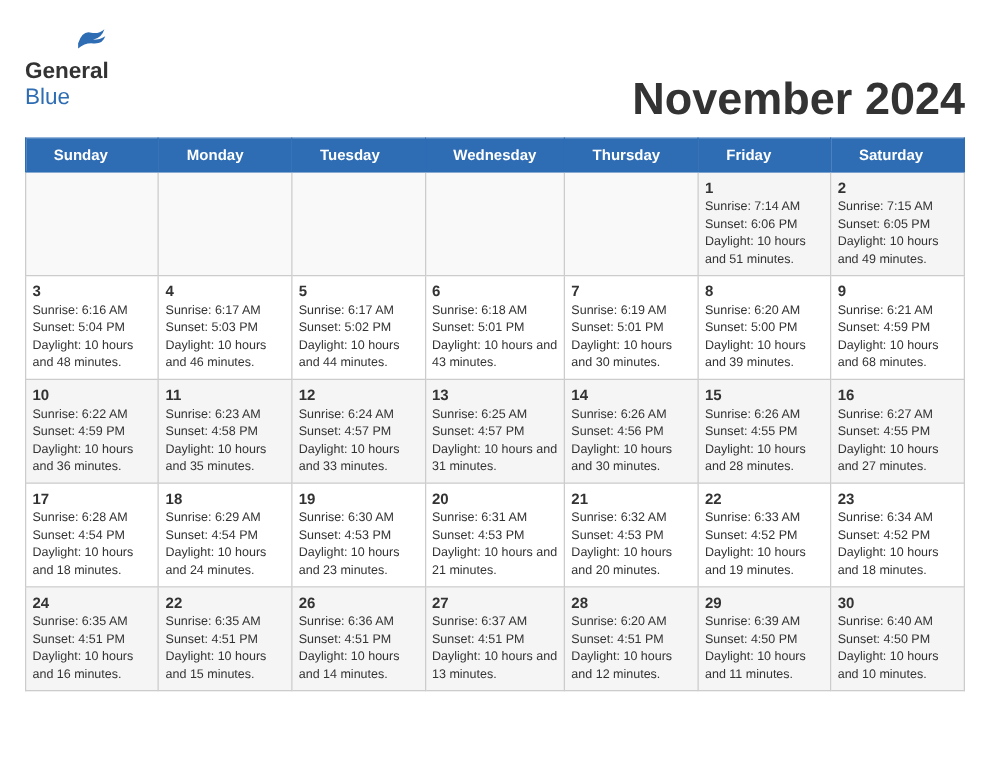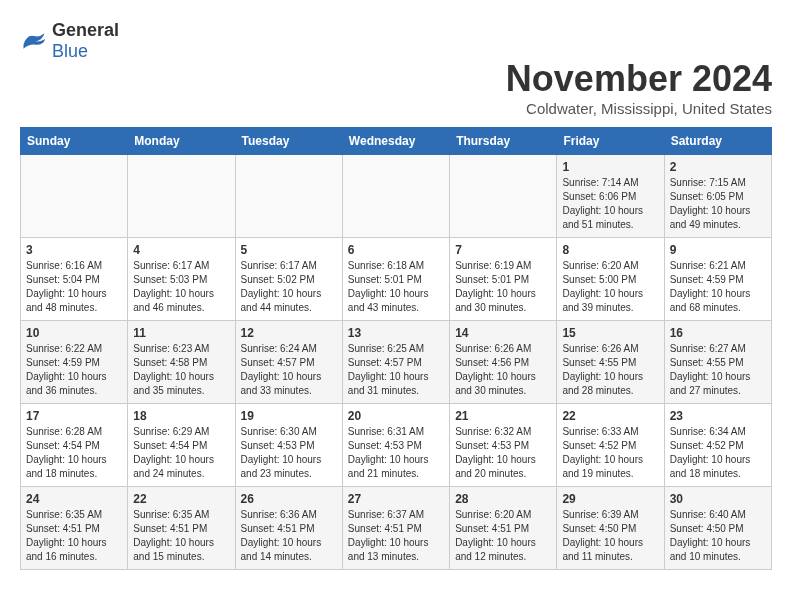--- a/index.html
+++ b/index.html
@@ -11,22 +11,23 @@
       padding: 20px;
     }
     .header-section {
       display: flex;
       justify-content: space-between;
       align-items: flex-start;
       margin-bottom: 10px;
     }
     .logo {
       display: flex;
-      align-items: center;
+      align-items: flex-end;
       gap: 4px;
+      flex-direction: column;
     }
     .logo-bird {
       width: 28px;
       height: 22px;
     }
     .title-section {
       text-align: right;
     }
     .month-year-title {
       font-size: 36px;
@@ -40,21 +41,21 @@
     }
     table {
       width: 100%;
       border-collapse: collapse;
       font-size: 11px;
     }
     thead tr th {
       background: #2e6db4;
       color: #fff;
       text-align: left;
-      padding: 6px 6px;
+      padding: 6px 22px;
       font-size: 12px;
       font-weight: bold;
       border: 1px solid #2e6db4;
     }
     tbody tr {
       vertical-align: top;
     }
     tbody tr:nth-child(odd) {
       background: #f5f5f5;
     }
@@ -93,21 +94,20 @@
     <svg class="logo-bird" viewBox="0 0 40 30" xmlns="http://www.w3.org/2000/svg">
       <path d="M5,20 Q10,5 20,8 Q28,10 35,4 Q32,14 22,16 Q30,16 36,12 Q33,22 20,20 Q12,20 5,26 Z" fill="#2e6db4"></path>
     </svg>
     <div>
       <span style="font-size:18px;font-weight:bold;color:#333;">General</span><br>
       <span style="font-size:18px;font-weight:normal;color:#2e6db4;">Blue</span>
     </div>
   </div>
   <div class="title-section">
     <div class="month-year-title">November 2024</div>
-    <div class="location-subtitle">Coldwater, Mississippi, United States</div>
   </div>
 </div>
 
 <table>
   <thead>
     <tr>
     <th>Sunday</th>
         <th>Monday</th>
         <th>Tuesday</th>
         <th>Wednesday</th>

